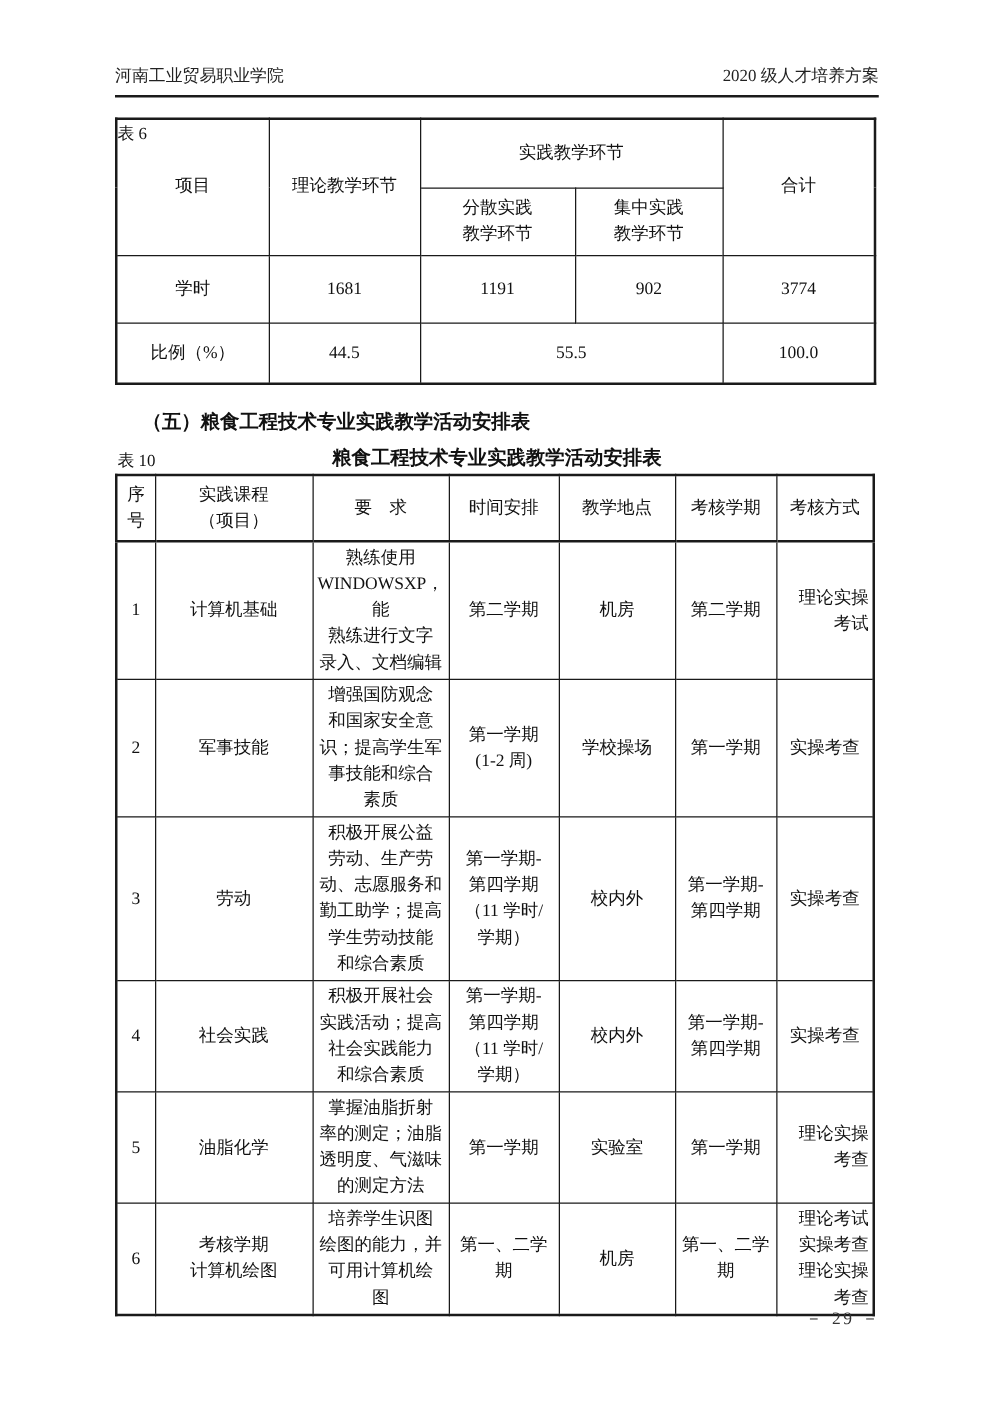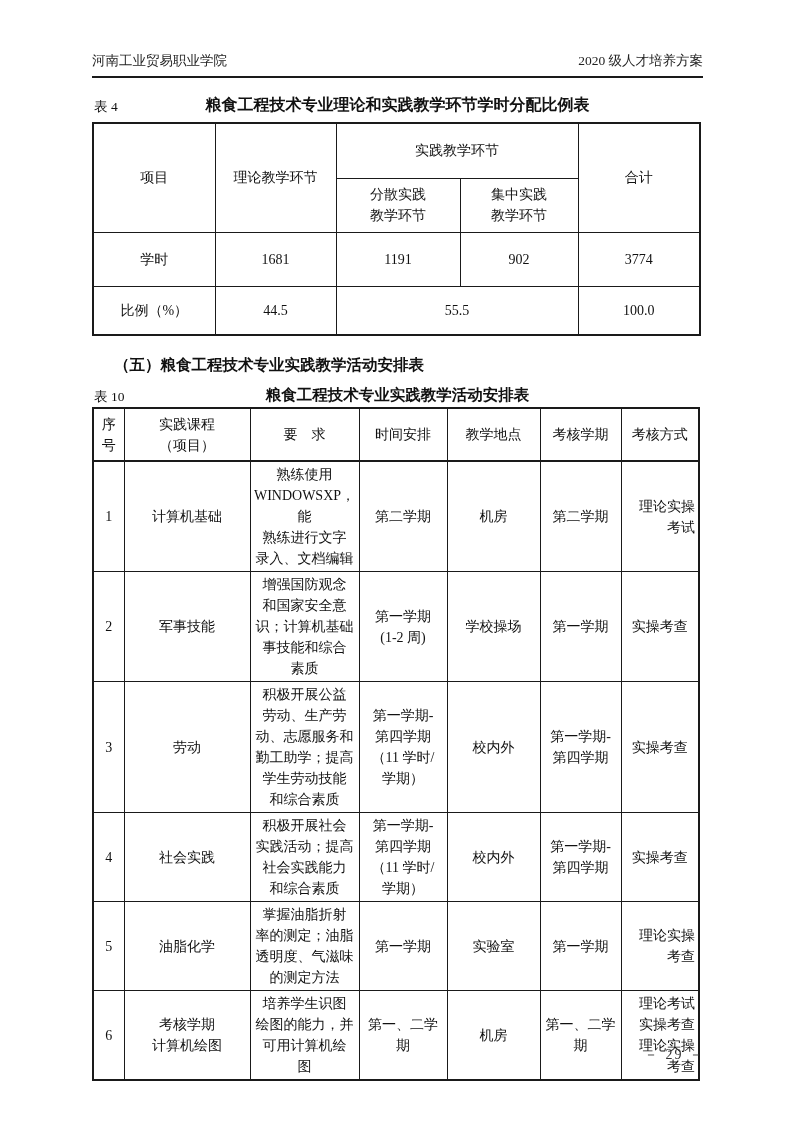--- a/index.html
+++ b/index.html
@@ -84,22 +84,21 @@
 <body>
 
 <div class="page">
 
   <div class="doc-header">
     <span>河南工业贸易职业学院</span>
     <span>2020 级人才培养方案</span>
   </div>
 
   <div class="caption">
-    <span class="tag">表 4</span>
-    <span>粮食工程技术专业理论和实践教学环节学时分配比例表</span>
+    <span class="tag">表 6</span>
   </div>
 
   <table class="t9">
     <colgroup>
       <col style="width:122px">
         <col style="width:121px">
         <col style="width:124px">
         <col style="width:118px">
         <col style="width:122px">
     </colgroup>
@@ -174,21 +173,21 @@
         <td>机房</td>
         <td>第二学期</td>
         <td class="left">理论实操
 考试</td>
       </tr>
       <tr style="height:102px">
         <td>2</td>
         <td>军事技能</td>
         <td>增强国防观念
 和国家安全意
-识；计算机基础
+识；提高学生军
 事技能和综合
 素质</td>
         <td>第一学期
 (1-2 周)</td>
         <td>学校操场</td>
         <td>第一学期</td>
         <td>实操考查</td>
       </tr>
       <tr style="height:123px">
         <td>3</td>

